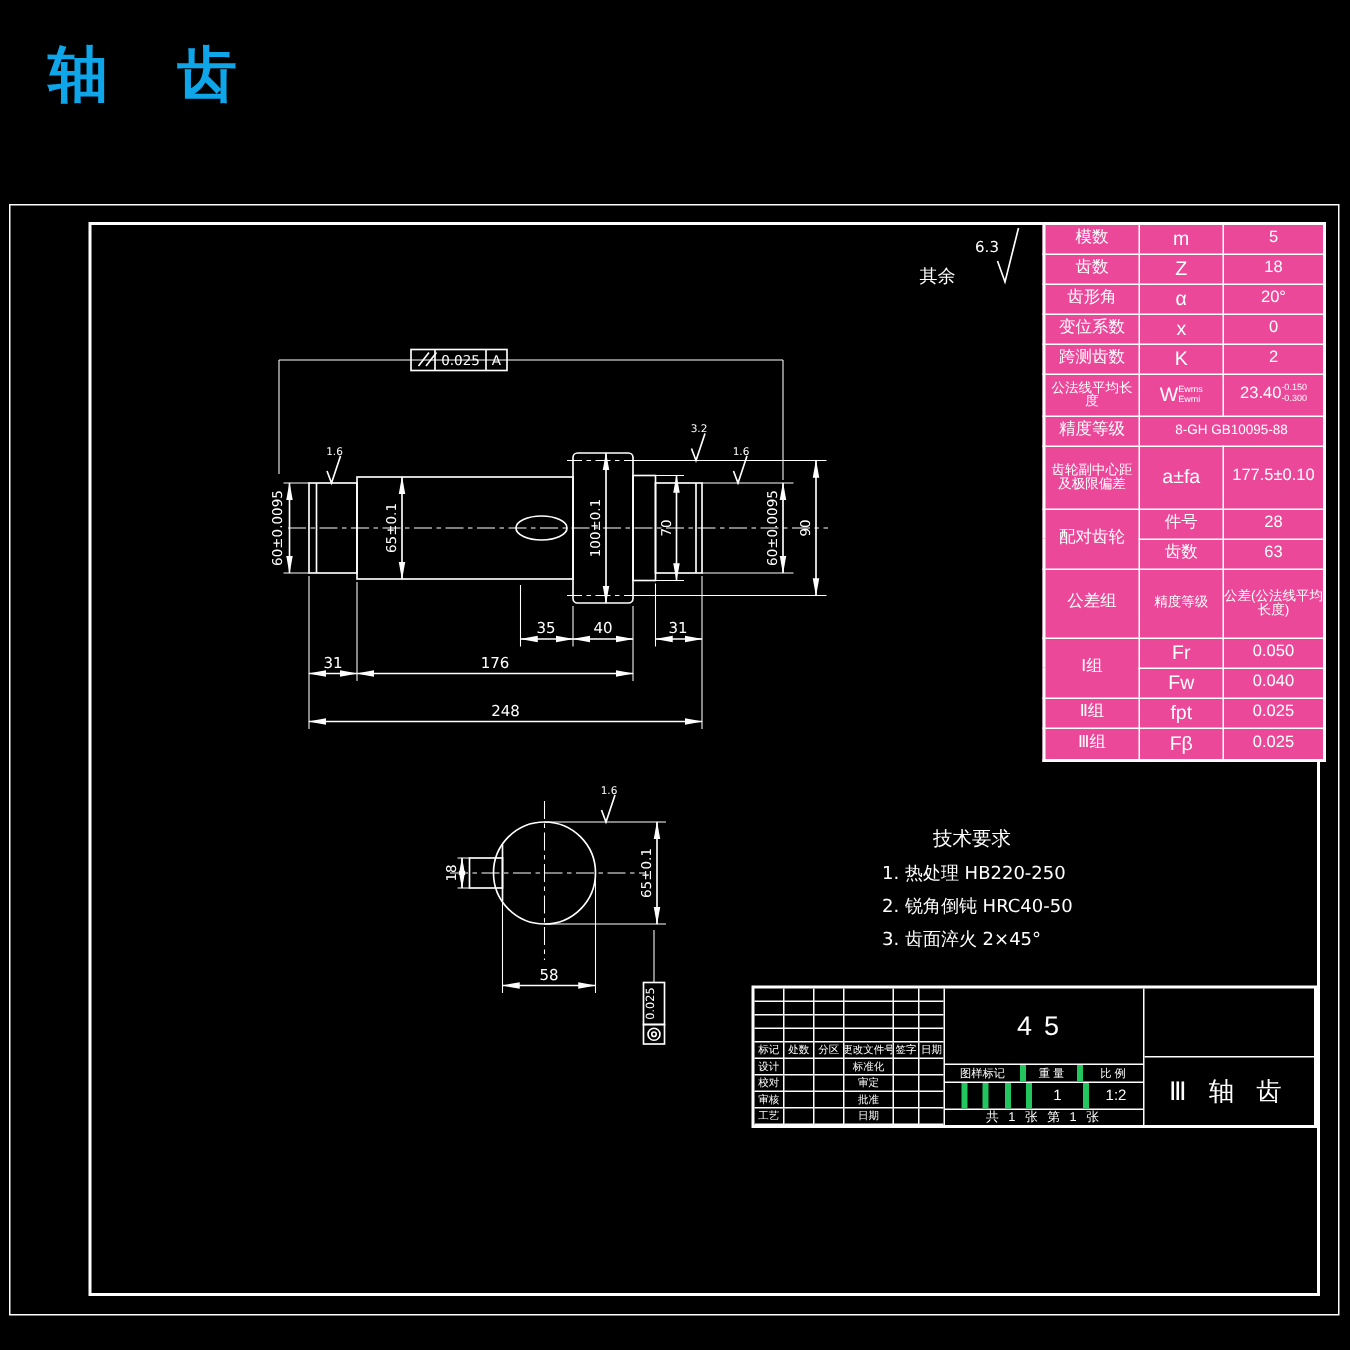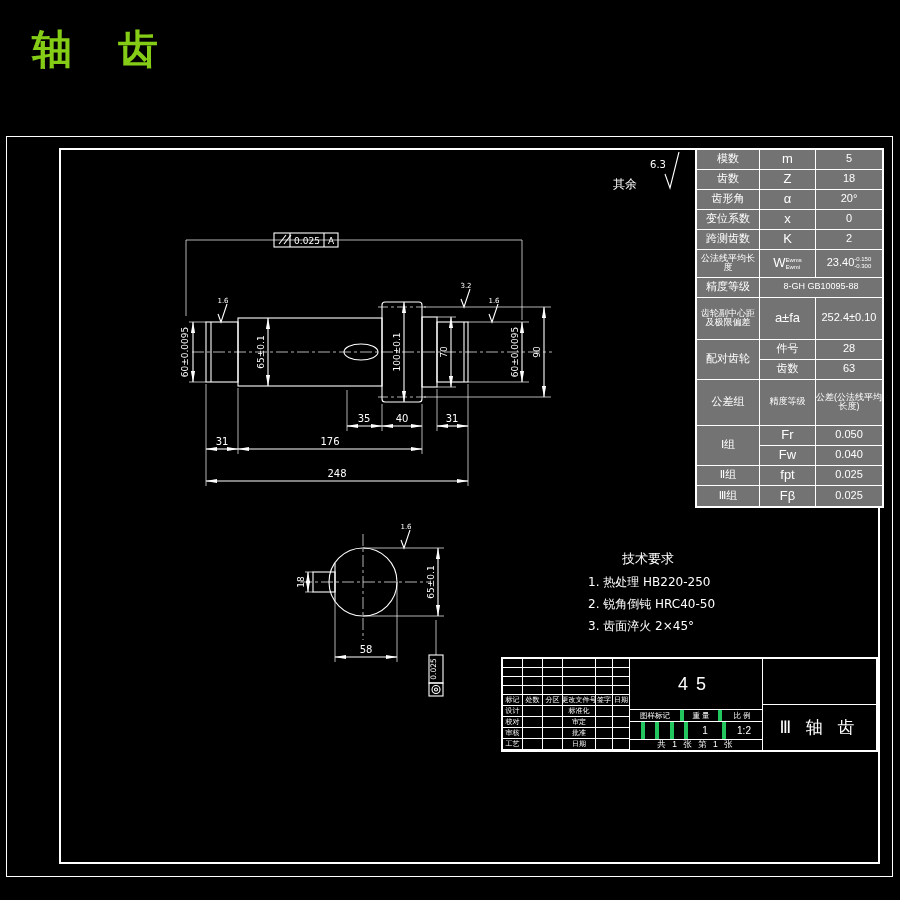--- a/index.html
+++ b/index.html
@@ -1,28 +1,28 @@
 <!DOCTYPE html>
 <html><head>
 <meta charset="utf-8">
 <style>
   html,body{margin:0;padding:0;background:#000;}
   body{position:relative;width:900px;height:900px;overflow:hidden;
        font-family:"Liberation Sans",sans-serif;color:#fff;}
   .abs{position:absolute;}
   
-  #heading{left:32px;top:22px;font-size:40px;font-weight:bold;color:#84cc16;
+  #heading{left:32px;top:22px;font-size:40px;font-weight:bold;color:#0ea5e9;
            letter-spacing:16px;font-family:"DejaVu Serif",serif;}
   
   #outer-frame{left:6px;top:136px;width:885px;height:739px;border:1.5px solid #fff;}
   #inner-frame{left:59px;top:148px;width:817px;height:712px;border:2px solid #fff;}
   svg{position:absolute;left:0;top:0;}
   
   #gear-table{left:695px;top:148px;width:183px;border-collapse:collapse;
-              table-layout:fixed;background:#737373;}
+              table-layout:fixed;background:#ec4899;}
   #gear-table td{border:1px solid #fff;text-align:center;vertical-align:middle;
                  padding:0;color:#fff;font-size:11px;line-height:1.05;overflow:hidden;}
   #gear-table{border:2px solid #fff;}
   .c-name{width:62px;} .c-sym{width:55px;} .c-val{width:66px;}
   .rh20{height:20px;} .rh28{height:28px;} .rh42{height:42px;} .rh46{height:46px;} .rh22{height:22px;}
   .fs9{font-size:9px !important;} .fs13{font-size:13px !important;}
   .stack{display:inline-block;vertical-align:middle;font-size:6px;line-height:1.1;text-align:left;}
   .stack span{display:block;}
   
   #title-block{left:501px;top:657px;width:377px;height:95px;border:2px solid #fff;
@@ -184,21 +184,21 @@
     <td><span class="fs13">W</span><span class="stack"><span>Ewms</span><span>Ewmi</span></span></td>
     <td><span>23.40</span><span class="stack"><span>-0.150</span><span>-0.300</span></span></td>
   </tr>
   <tr class="rh20">
         <td>精度等级</td>
         <td colspan="2" class="fs9">8-GH  GB10095-88</td>
       </tr>
   <tr class="rh42">
         <td class="fs9">齿轮副中心距及极限偏差</td>
         <td class="fs13">a±fa</td>
-        <td>252.4±0.10</td>
+        <td>177.5±0.10</td>
       </tr>
   <tr class="rh20">
         <td rowspan="2">配对齿轮</td>
         <td>件号</td>
         <td>28</td>
       </tr>
   <tr class="rh20">
         <td>齿数</td>
         <td>63</td>
       </tr>

